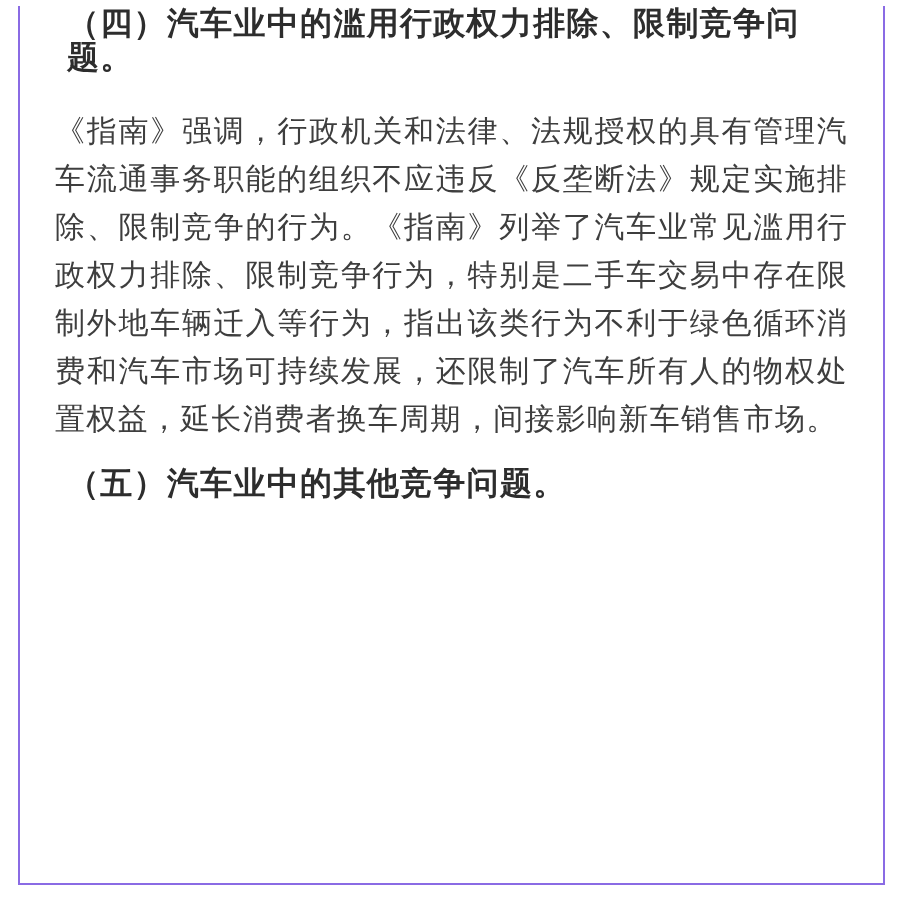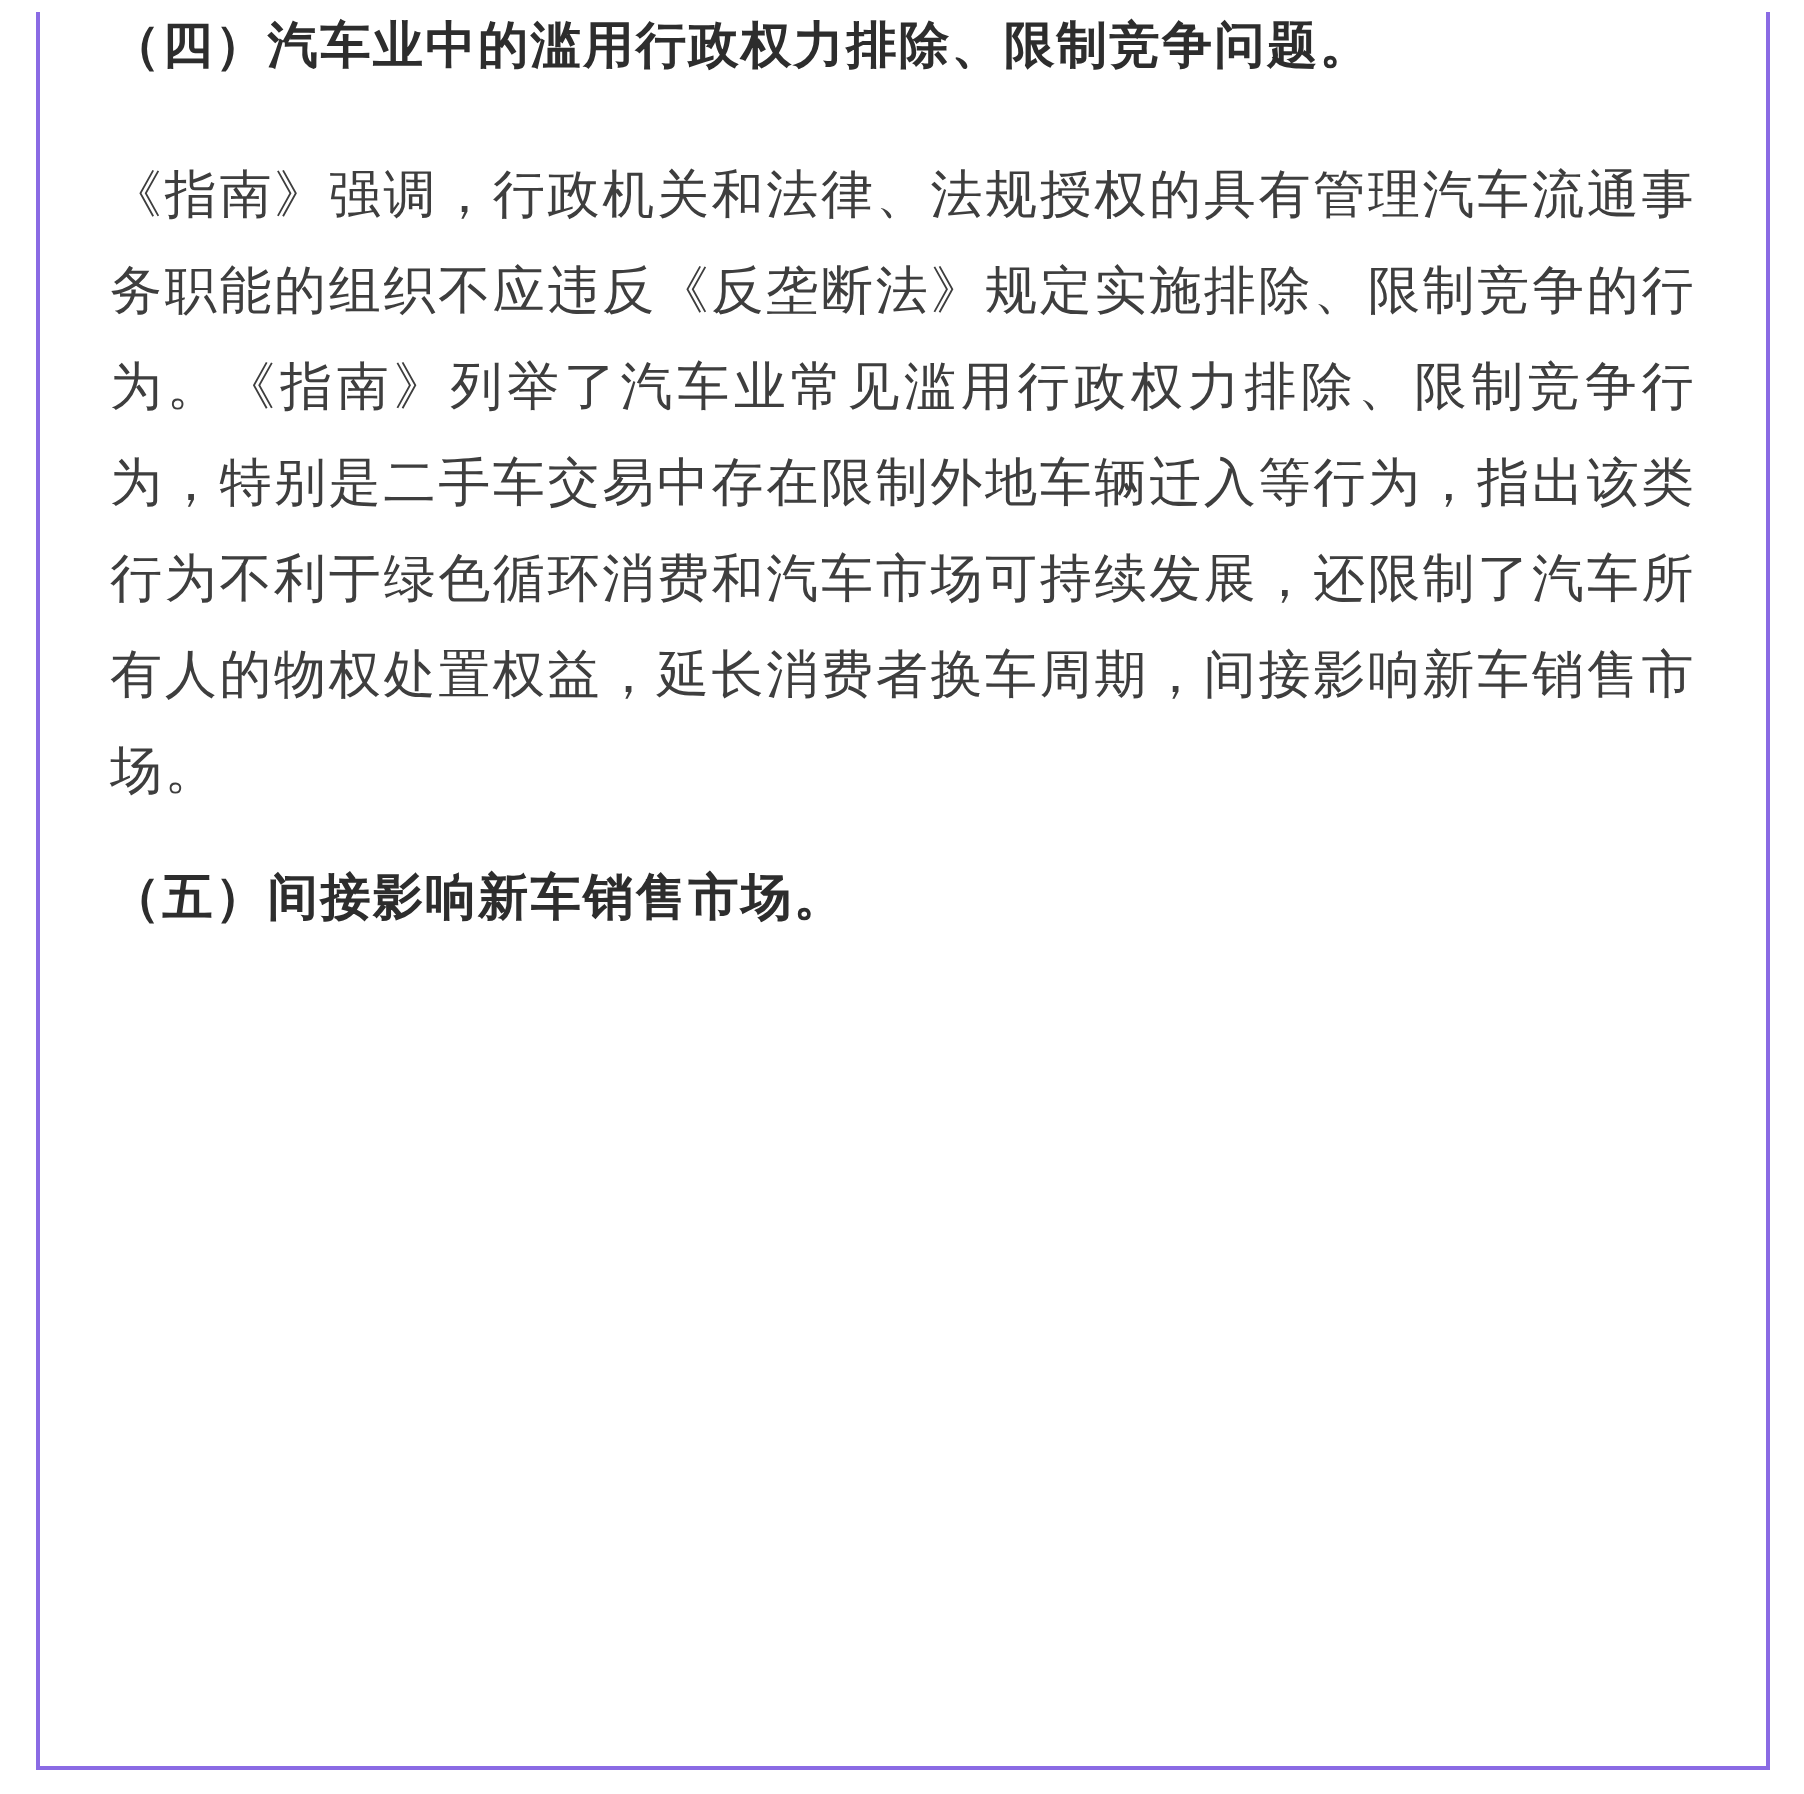--- a/index.html
+++ b/index.html
@@ -15,48 +15,48 @@
     box-sizing: border-box;
     margin-left: 18px;
     width: 867px;
     height: 879px;
     border: 2px solid #8a6be4;
     border-top: none;
     padding: 0 35px;
     background: #ffffff;
   }
   .section-heading {
-    margin: 0;
-    font-size: 25px;
+    margin: 12px;
+    font-size: 32px;
     font-weight: bold;
     line-height: 34px;
     letter-spacing: 1.3px;
     color: #2d2d2d;
   }
   .section-heading.first {
     margin-top: 6px;
   }
   .section-heading.second {
     margin-top: 23px;
   }
   .section-paragraph {
     margin: 33px 0 0 0;
-    font-size: 26px;
+    font-size: 30px;
     line-height: 48px;
     letter-spacing: 1.3px;
     color: #3e3e3e;
     text-align: justify;
     text-justify: inter-ideograph;
   }
 </style>
 </head>
 <body>
 
 <div class="article-card">
 
   <h3 class="section-heading first">（四）汽车业中的滥用行政权力排除、限制竞争问题。</h3>
 
   <p class="section-paragraph">《指南》强调，行政机关和法律、法规授权的具有管理汽车流通事务职能的组织不应违反《反垄断法》规定实施排除、限制竞争的行为。《指南》列举了汽车业常见滥用行政权力排除、限制竞争行为，特别是二手车交易中存在限制外地车辆迁入等行为，指出该类行为不利于绿色循环消费和汽车市场可持续发展，还限制了汽车所有人的物权处置权益，延长消费者换车周期，间接影响新车销售市场。</p>
 
-  <h3 class="section-heading second">（五）间接影响新车销售市场。</h3>
+  <h3 class="section-heading second">（五）汽车业中的其他竞争问题。</h3>
 
 
 </div>
 
 </body></html>

